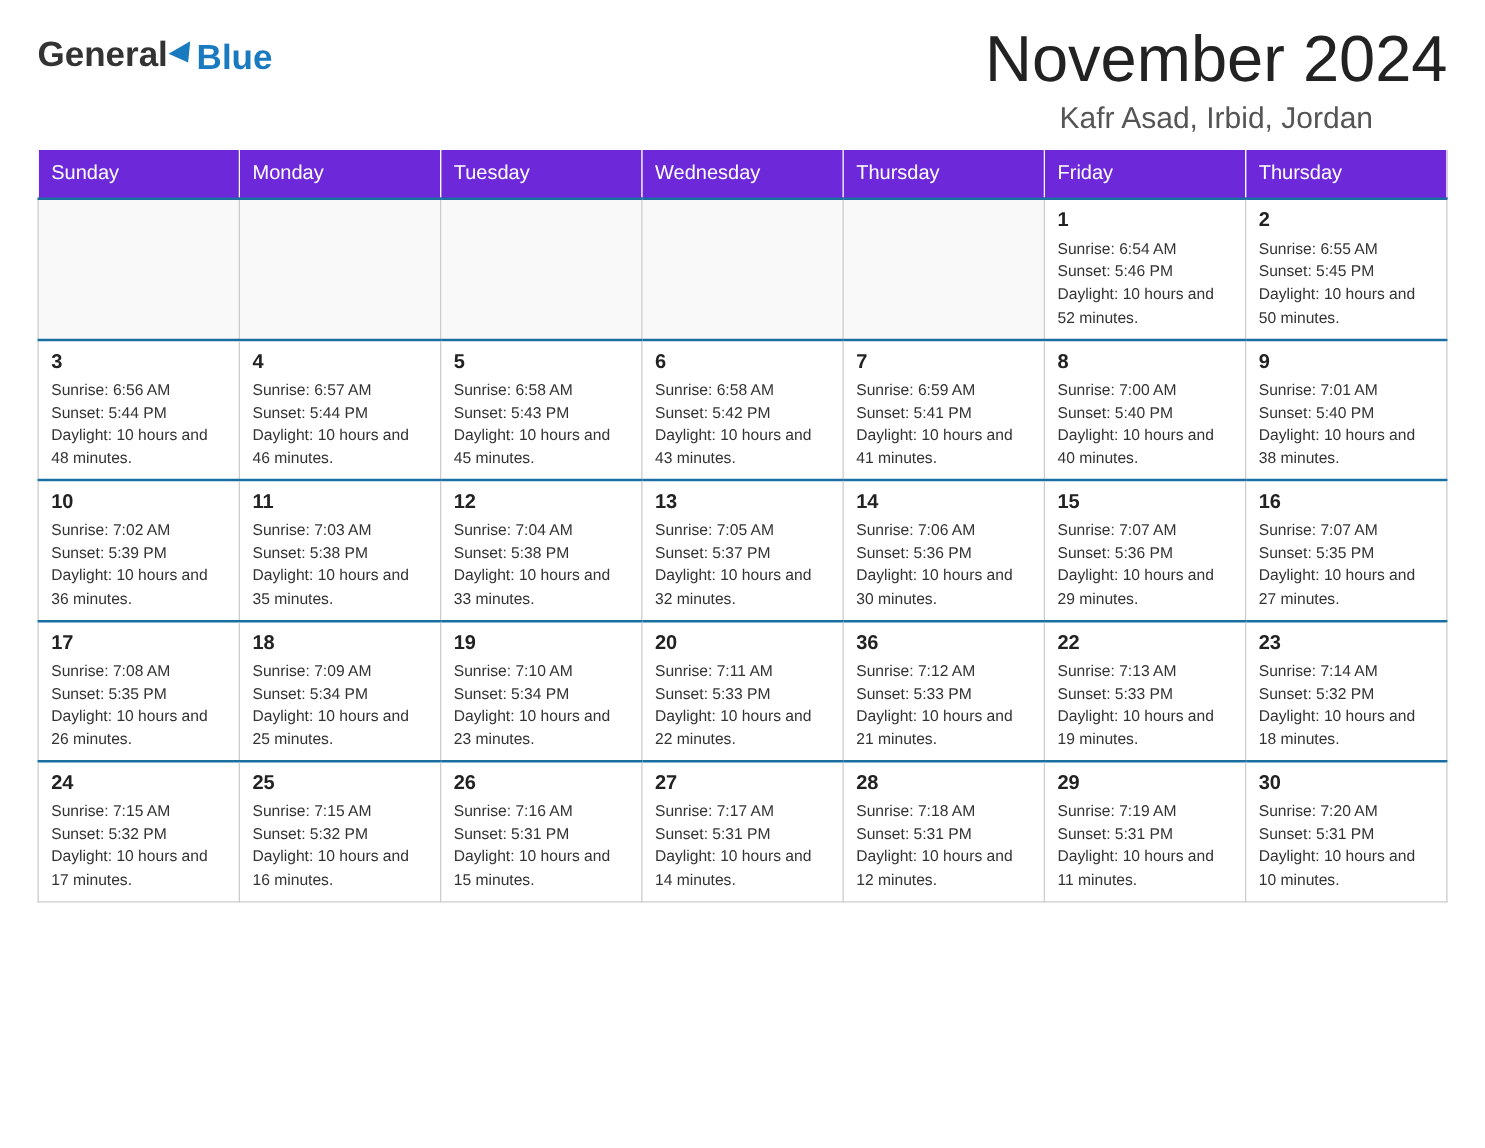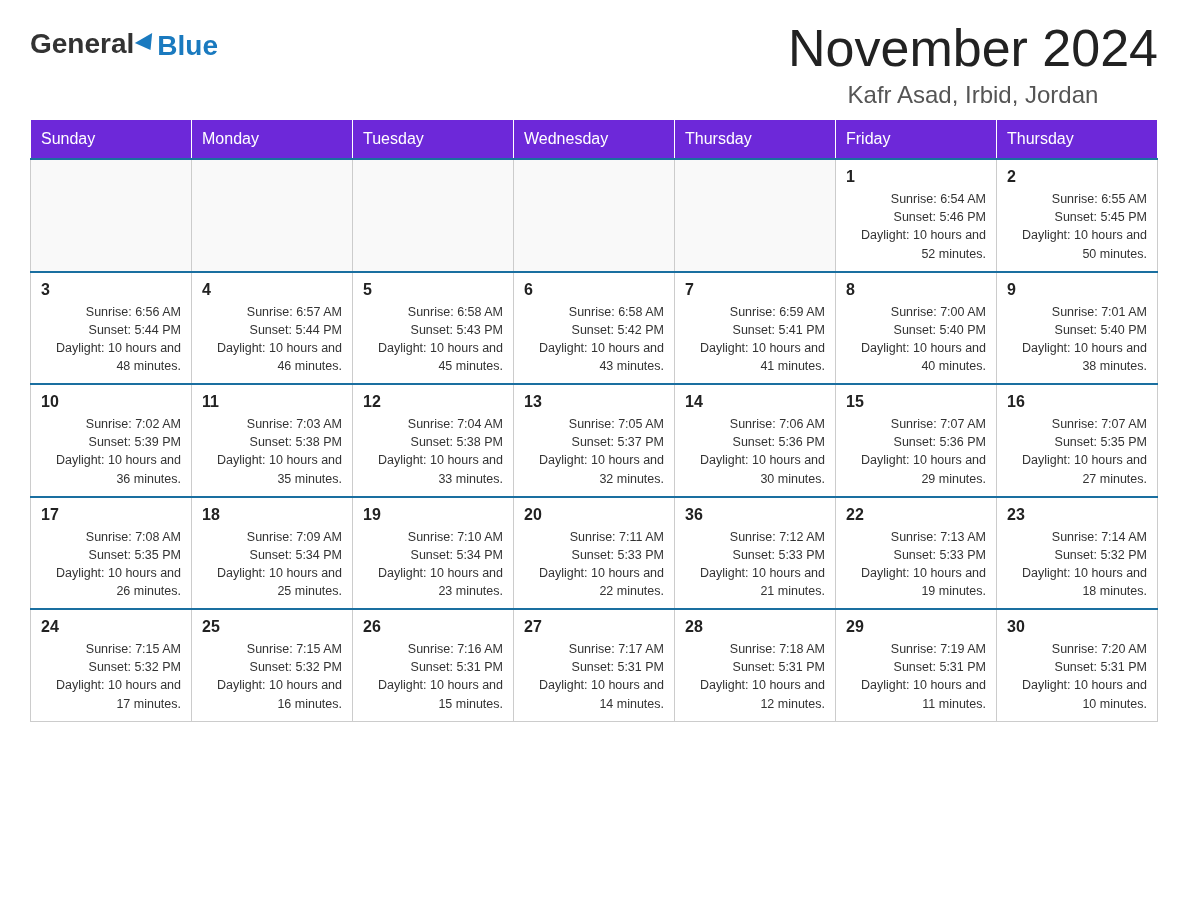--- a/index.html
+++ b/index.html
@@ -93,21 +93,20 @@
       font-size: 16px;
       font-weight: bold;
       color: #222;
       margin-bottom: 4px;
       display: block;
     }
     .day-info {
       font-size: 12.5px;
       color: #333;
       line-height: 1.45;
-      text-align: right;
     }
     .empty-cell {
       background: #f9f9f9;
     }
     .calendar tbody tr:first-child td {
       min-height: 90px;
     }
   </style>
 </head>
 <body>

